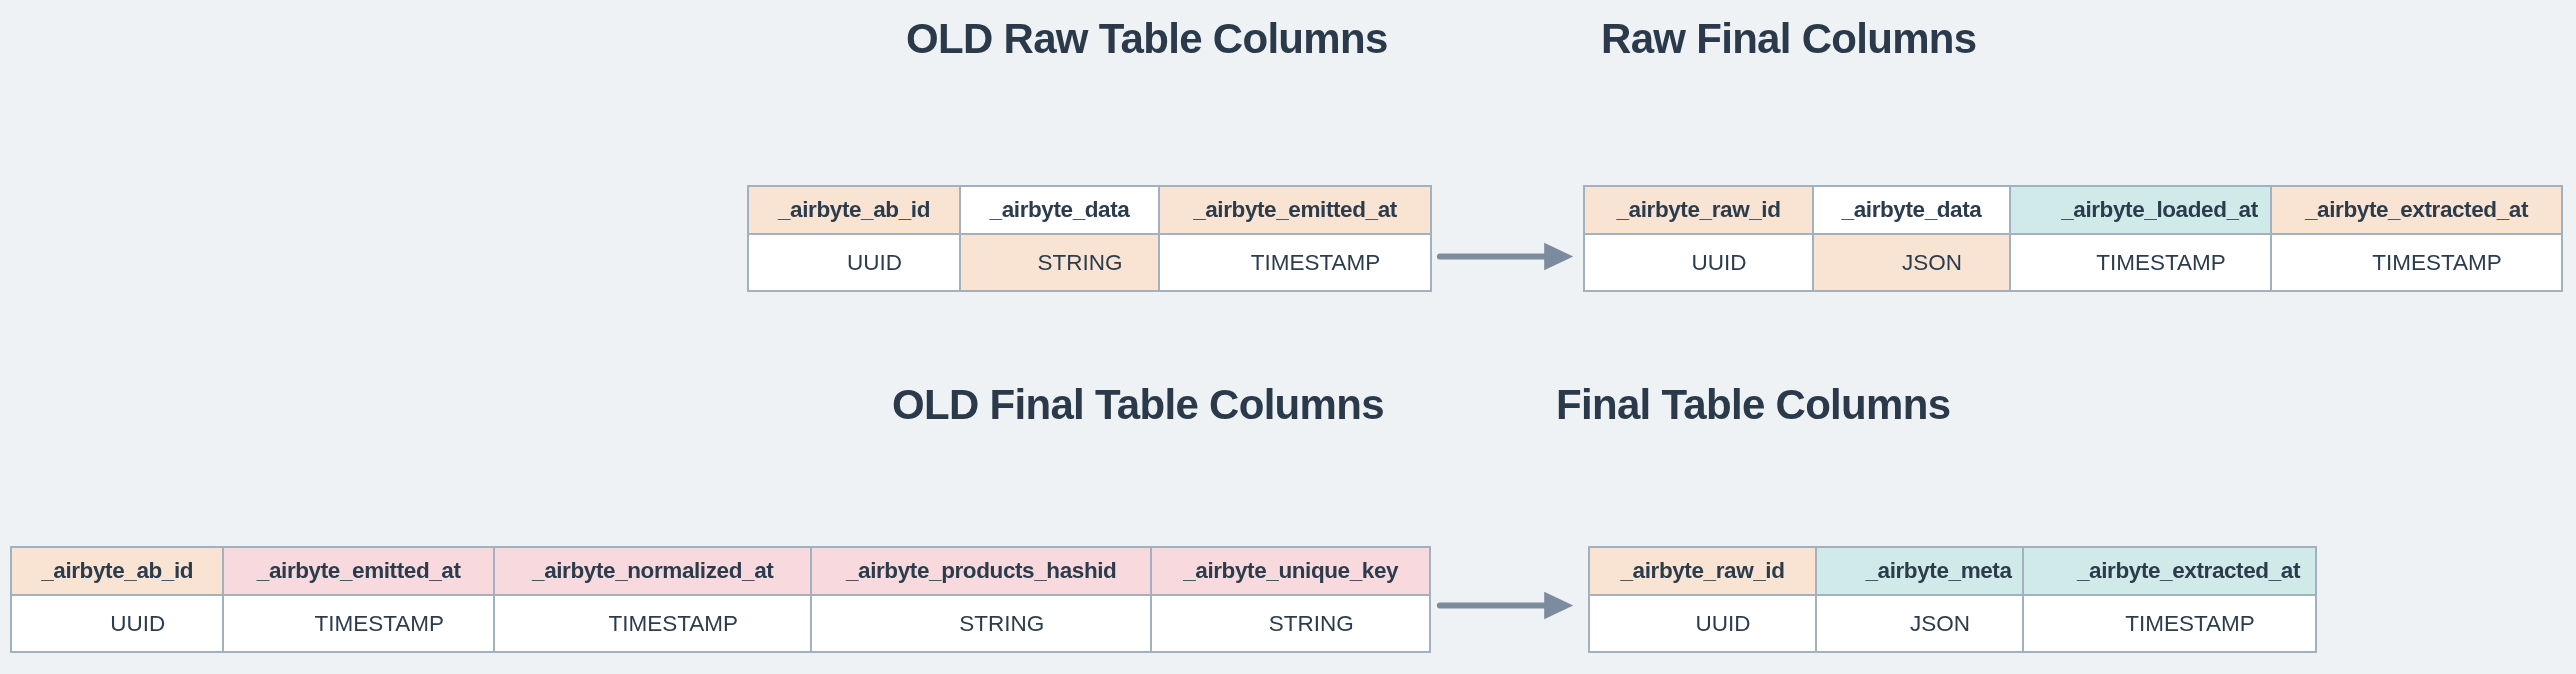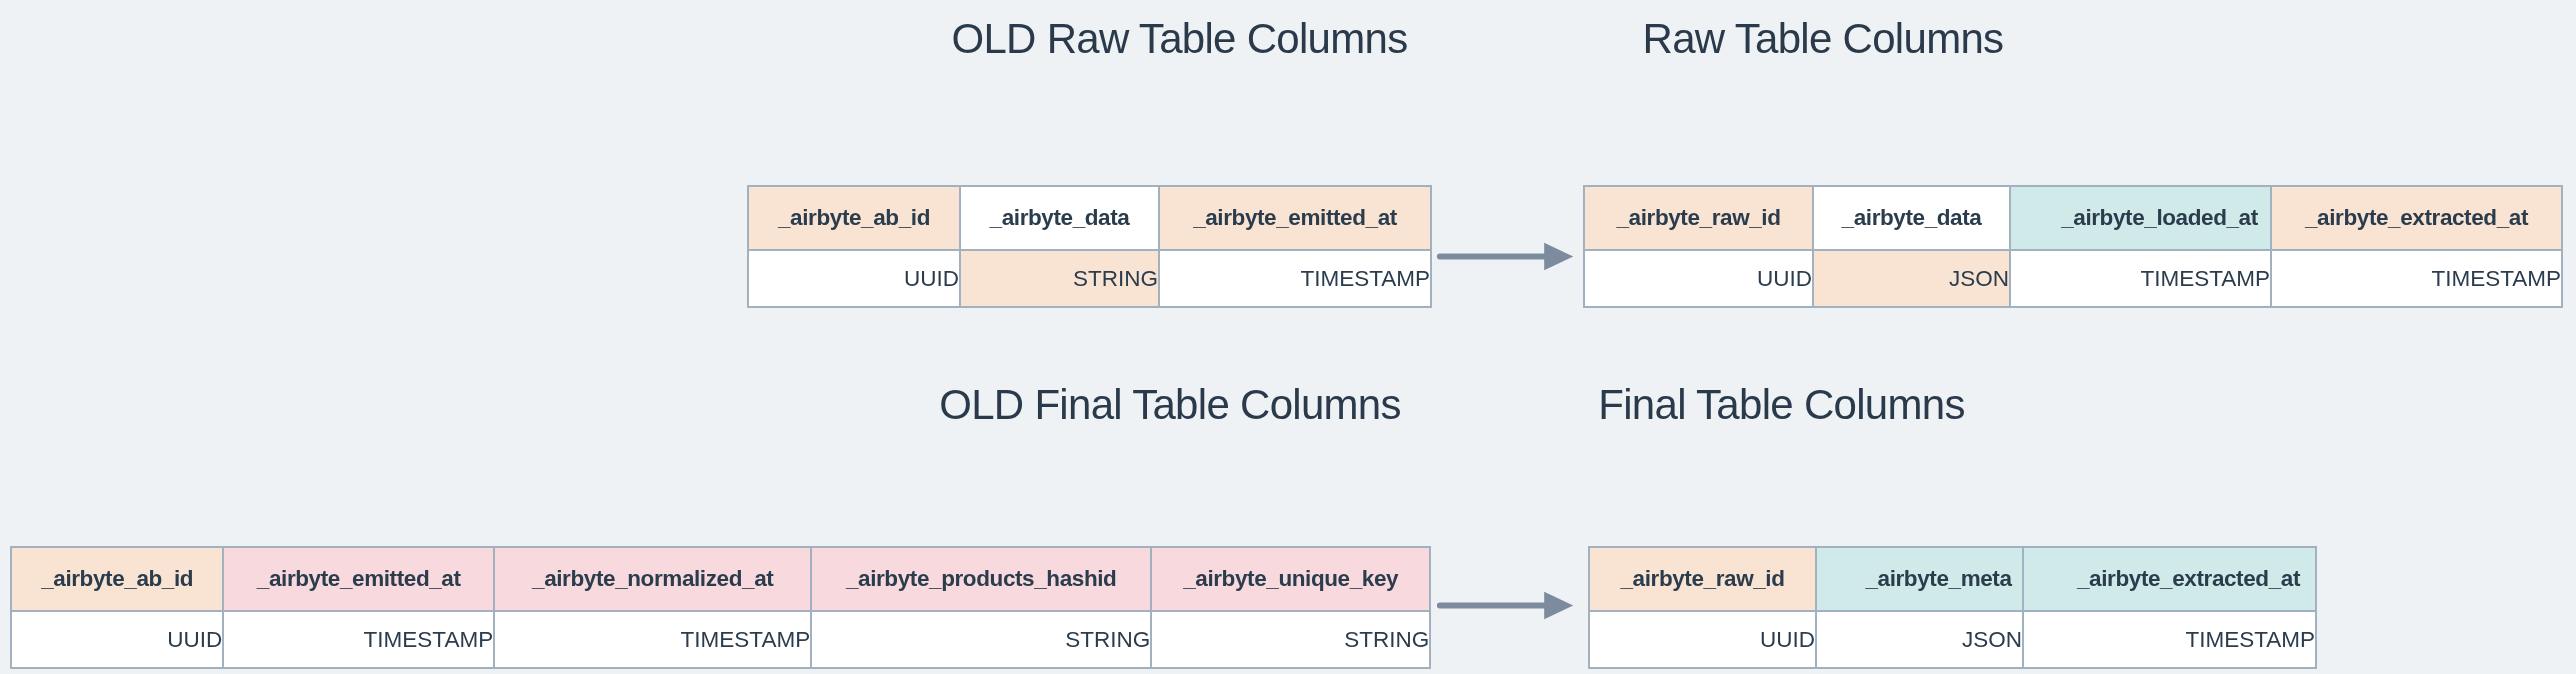--- a/index.html
+++ b/index.html
@@ -13,65 +13,64 @@
   html,body{width:2576px;height:675px;}
   body{
     position:relative;
     background:var(--bg);
     font-family:"Liberation Sans",sans-serif;
     overflow:hidden;
   }
   .title{
     position:absolute;
     font-size:42px;
-    font-weight:normal;
+    font-weight:bold;
     letter-spacing:-0.7px;
     line-height:52px;
     color:var(--heading);
-    text-align:center;
     white-space:nowrap;
   }
   table.schema{
     position:absolute;
     border-collapse:collapse;
     table-layout:fixed;
     background:#ffffff;
   }
   table.schema th, table.schema td{
     border:2.9px solid var(--border);
     font-size:22.5px;
     color:var(--celltext);
     white-space:nowrap;
     overflow:hidden;
     background:#ffffff;
   }
   table.schema th{
-    height:64px;
+    height:48px;
     font-weight:bold;
     text-align:center;
     letter-spacing:-0.4px;
   }
   table.schema td{
     height:57px;
     font-weight:normal;
-    text-align:right;
+    text-align:center;
     padding-left:41px;
   }
   [data-bg="peach"]{background:#f9e4d4 !important;}
   [data-bg="pink"]{background:#f8d9dd !important;}
   [data-bg="teal"]{background:#cfeae8 !important;padding-left:38px;}
   [data-bg="white"]{background:#ffffff !important;margin-top:24px;}
   .arrow{position:absolute;}
 </style>
 </head>
 <body>
 
 <div class="title" style="left:906px;top:13px;width:547px;">OLD Raw Table Columns</div>
 
-<div class="title" style="left:1601px;top:13px;width:444px;">Raw Table Columns</div>
+<div class="title" style="left:1601px;top:13px;width:444px;">Raw Final Columns</div>
 
 <div class="title" style="left:892px;top:379px;width:556px;">OLD Final Table Columns</div>
 
 <div class="title" style="left:1556px;top:379px;width:451px;">Final Table Columns</div>
 
 <table class="schema" style="left:747px;top:185px;width:684px;">
   <colgroup>
       <col style="width:212px">
       <col style="width:199px">
       <col style="width:272px">

